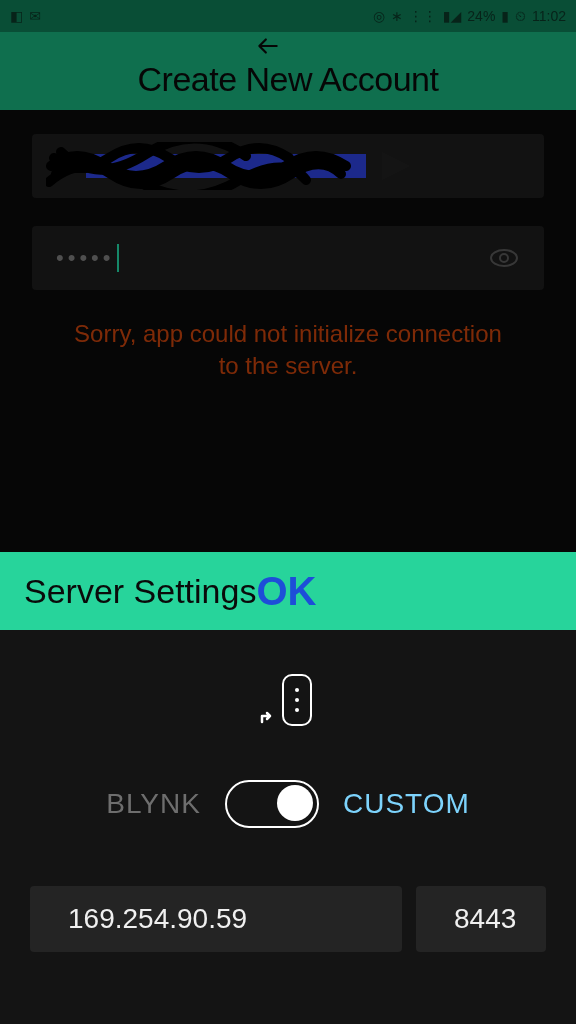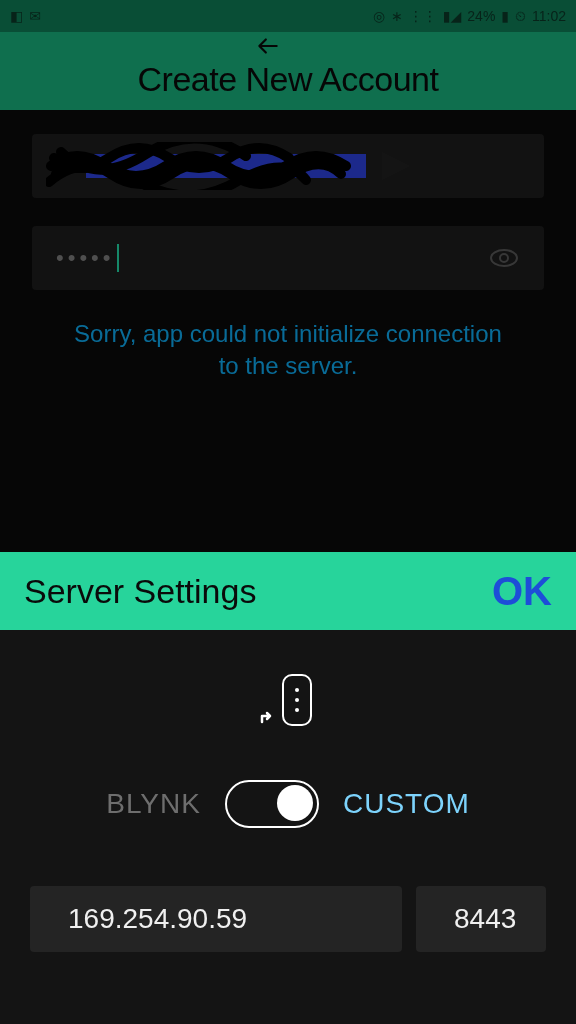--- a/index.html
+++ b/index.html
@@ -123,35 +123,35 @@
       position: absolute;
       right: 24px;
       width: 32px; height: 32px;
       display: flex;
       align-items: center;
       justify-content: center;
     }
     .eye svg { width: 30px; }
     .error {
       text-align: center;
-      color: #0ea5e9;
+      color: #c2410c;
       font-size: 24px;
       line-height: 1.35;
       padding: 0 36px;
       margin-top: 8px;
     }
     .server-bar {
       position: absolute;
       top: 552px;
       left: 0; right: 0;
       height: 78px;
       background: #27d49b;
       display: flex;
       align-items: center;
-      justify-content: space-between;
+      justify-content: flex-start;
       padding: 0 24px;
       z-index: 10;
     }
     .server-bar-title {
       font-size: 34px;
       color: #0a0a0a;
     }
     .ok-btn {
       font-size: 40px;
       color: #1d4ed8;

